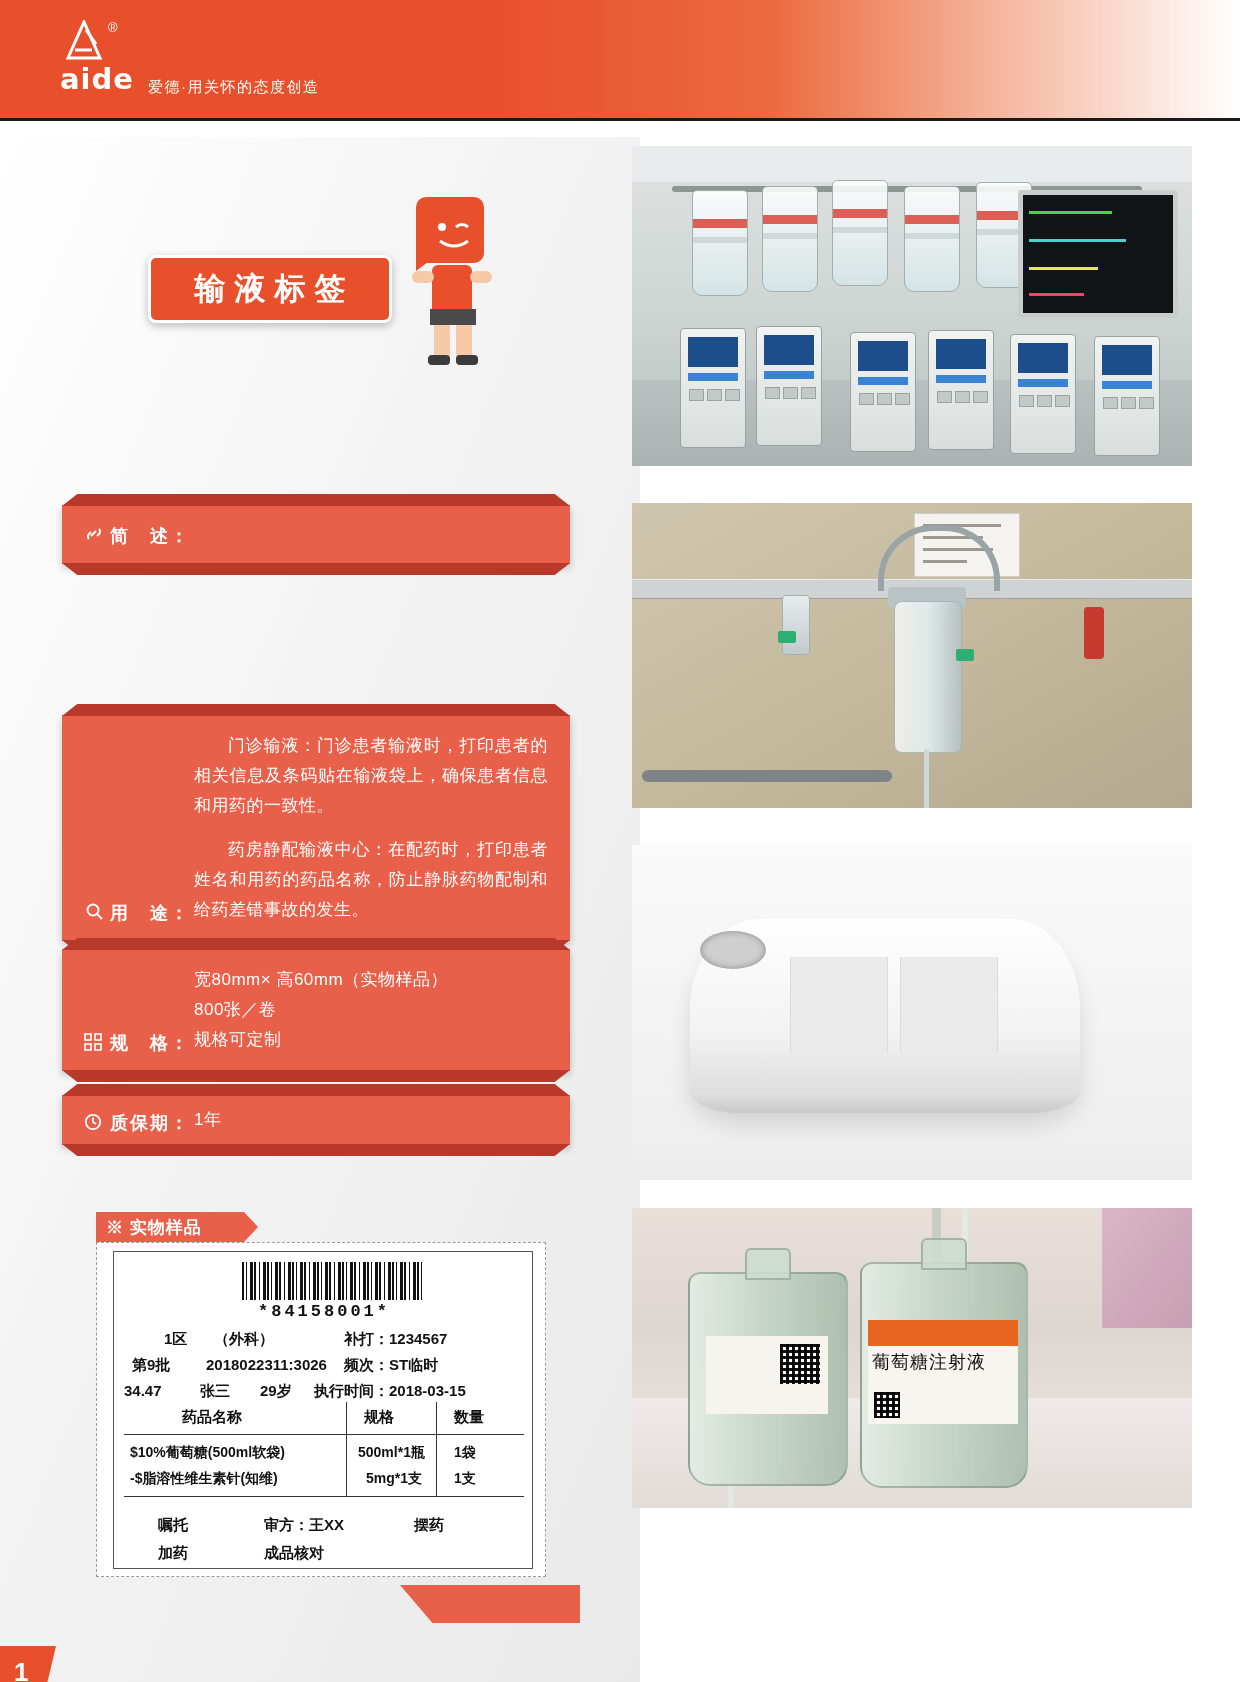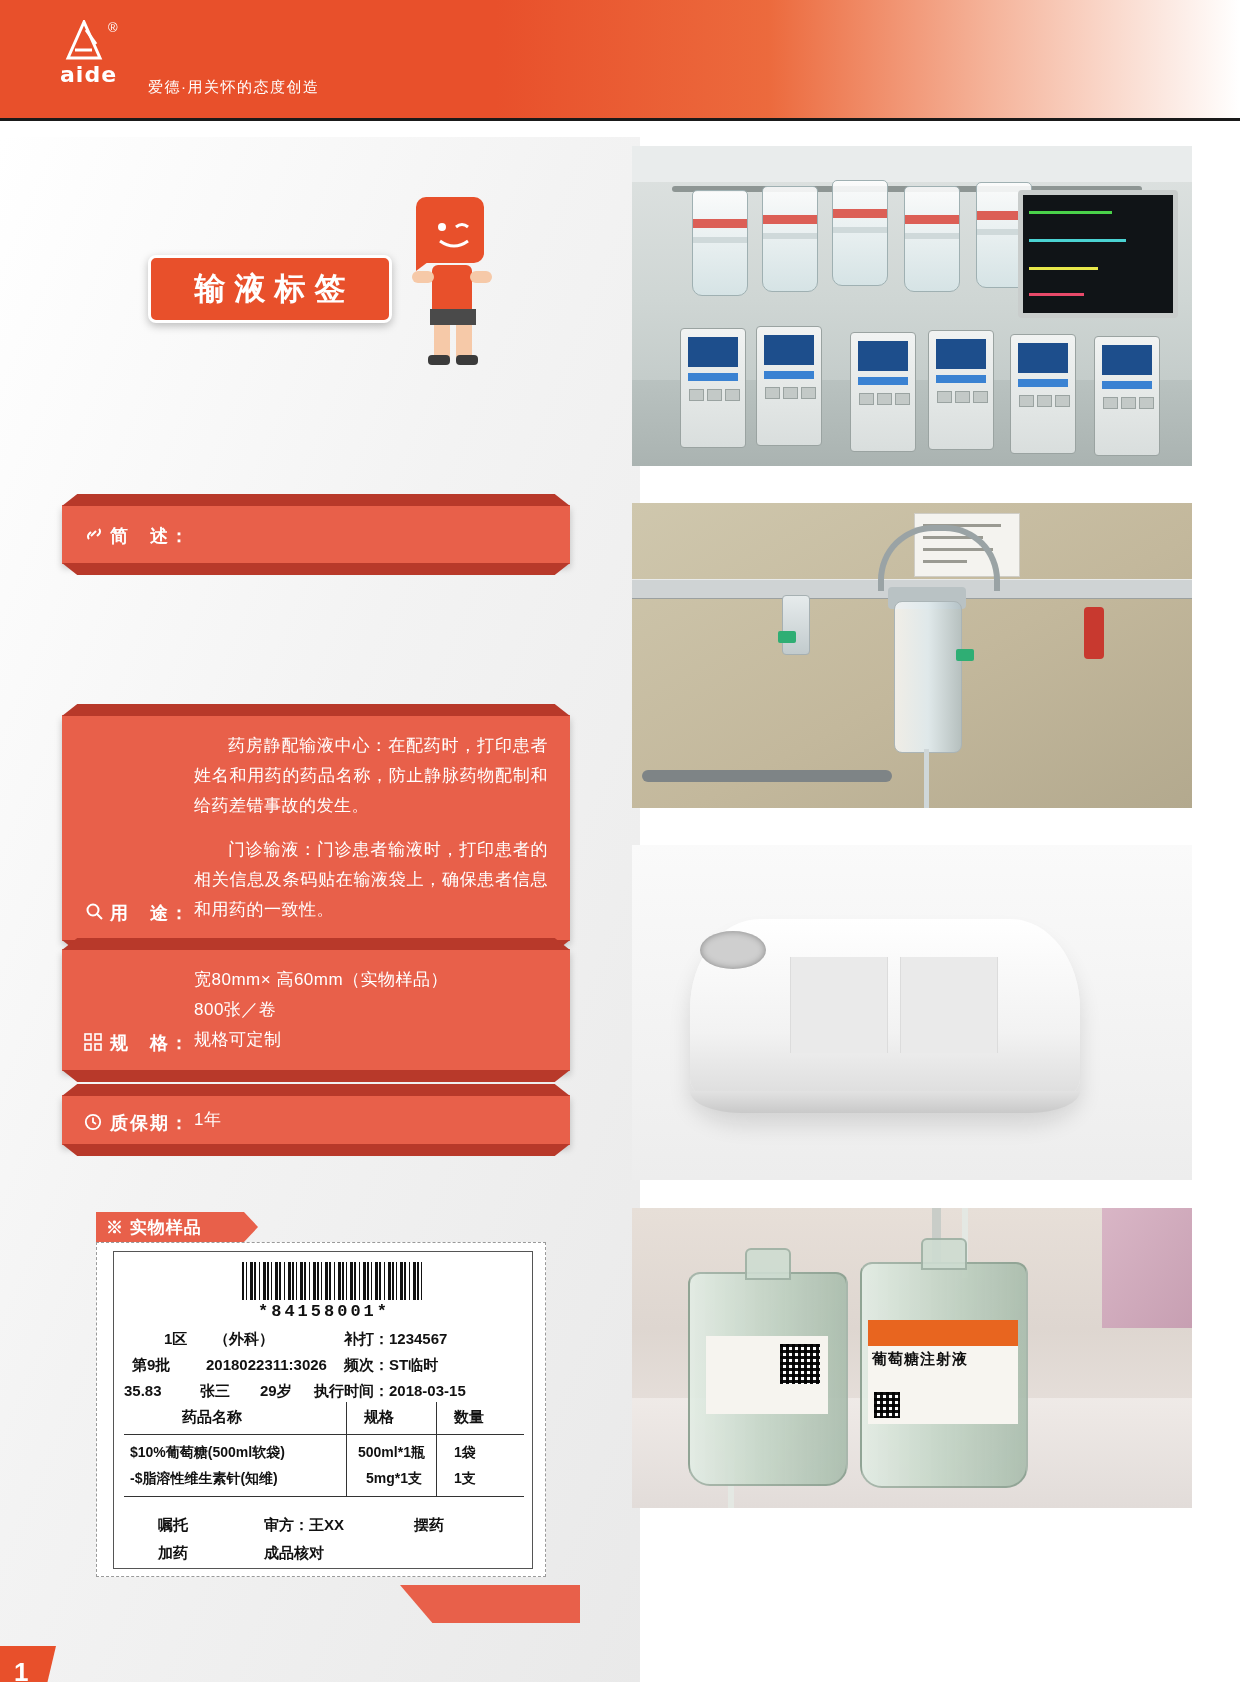--- a/index.html
+++ b/index.html
@@ -45,21 +45,21 @@
     position: absolute;
     left: 56px; top: 2px;
     color: #fff;
     font-size: 13px;
   }
   .logo-text {
     position: absolute;
     left: 8px;
     top: 44px;
     color: #ffffff;
-    font-size: 22px;
+    font-size: 29px;
     font-weight: bold;
     letter-spacing: 1px;
     font-family: "DejaVu Sans", sans-serif;
   }
   .slogan {
     position: absolute;
     left: 148px;
     top: 78px;
     color: #ffffff;
     font-size: 15px;
@@ -347,21 +347,21 @@
   .ph4 { left: 632px; top: 1208px; width: 560px; height: 300px; }
   .ph4 .bg { position:absolute; inset:0; background:linear-gradient(to bottom,#e7dfd8 0%, #ded6d0 40%, #efe9e6 100%); }
   .ph4 .sheet { position:absolute; left:0; bottom:0; width:100%; height:110px; background:linear-gradient(to bottom,#efeae7,#e2dcd9); }
   .bottle { position:absolute; background:linear-gradient(to right, rgba(226,236,228,.92), rgba(198,214,200,.95) 45%, rgba(168,188,172,.9)); border:2px solid rgba(120,140,125,.55); border-radius:12px 12px 22px 22px; }
   .bottle .neck { position:absolute; left:50%; transform:translateX(-50%); top:-26px; width:42px; height:28px; background:rgba(205,220,208,.9); border:2px solid rgba(120,140,125,.5); border-radius:6px 6px 0 0; }
   .b1 { left: 56px; top: 64px; width: 156px; height: 210px; }
   .b2 { left: 228px; top: 54px; width: 164px; height: 222px; }
   .b1 .lab { position:absolute; left:16px; top:62px; width:122px; height:78px; background:#f6f4ef; }
   .b2 .lab { position:absolute; left:6px; top:56px; width:150px; height:104px; background:#f7f5f0; }
   .b2 .orange { position:absolute; left:0; top:0; width:100%; height:26px; background:#e8651f; }
-  .b2 .bigtext { position:absolute; left:4px; top:30px; font-size:15px; font-weight:bold; color:#111; letter-spacing:1px; }
+  .b2 .bigtext { position:absolute; left:4px; top:30px; font-size:18px; font-weight:normal; color:#111; letter-spacing:1px; }
   .qr { position:absolute; background:
       repeating-linear-gradient(to right,#111 0 3px,#fff 3px 6px),
       repeating-linear-gradient(to bottom,#111 0 3px,#fff 3px 6px);
       background-blend-mode: multiply; }
   .ph4 .pole { position:absolute; left:300px; top:0; width:9px; height:60px; background:#c9cdc8; }
   .ph4 .tube2 { position:absolute; width:6px; background:#e4e8e3; }
   .ph4 .pink { position:absolute; right:0; top:0; width:90px; height:120px; background:linear-gradient(to bottom right,#d9b6c6,#c79fb2); }
 </style>
 </head>
 <body>
@@ -427,22 +427,22 @@
     <div class="panel-body">
       <div class="panel-row">
         <div class="panel-icon">
           <svg width="20" height="20" viewBox="0 0 20 20">
             <circle cx="9" cy="9" r="5.5" stroke="#fff" stroke-width="2" fill="none"></circle>
             <path d="M13 13 L18 18" stroke="#fff" stroke-width="2"></path>
           </svg>
         </div>
         <div class="panel-label">用　途：</div>
         <div class="panel-text">
+          <p>门诊输液：门诊患者输液时，打印患者的相关信息及条码贴在输液袋上，确保患者信息和用药的一致性。</p>
           <p>药房静配输液中心：在配药时，打印患者姓名和用药的药品名称，防止静脉药物配制和给药差错事故的发生。</p>
-          <p>门诊输液：门诊患者输液时，打印患者的相关信息及条码贴在输液袋上，确保患者信息和用药的一致性。</p>
         </div>
       </div>
     </div>
   </div>
 
   <div class="panel" style="top:812px;">
     <div class="panel-body">
       <div class="panel-row">
         <div class="panel-icon">
           <svg width="18" height="18" viewBox="0 0 18 18">
@@ -495,21 +495,21 @@
         <span class="lc-cell" style="left:230px;">补打：1234567</span>
       </div>
 
       <div class="lc-row lc-r2">
         <span class="lc-cell" style="left:18px;">第9批</span>
         <span class="lc-cell" style="left:92px;">2018022311:3026</span>
         <span class="lc-cell" style="left:230px;">频次：ST临时</span>
       </div>
 
       <div class="lc-row lc-r3">
-        <span class="lc-cell" style="left:10px;">35.83</span>
+        <span class="lc-cell" style="left:10px;">34.47</span>
         <span class="lc-cell" style="left:86px;">张三</span>
         <span class="lc-cell" style="left:146px;">29岁</span>
         <span class="lc-cell" style="left:200px;">执行时间：2018-03-15</span>
       </div>
 
       <div class="lc-tbl-head">
         <span class="lc-cell" style="left:58px;">药品名称</span>
         <span class="lc-cell" style="left:240px;">规格</span>
         <span class="lc-cell" style="left:330px;">数量</span>
       </div>

